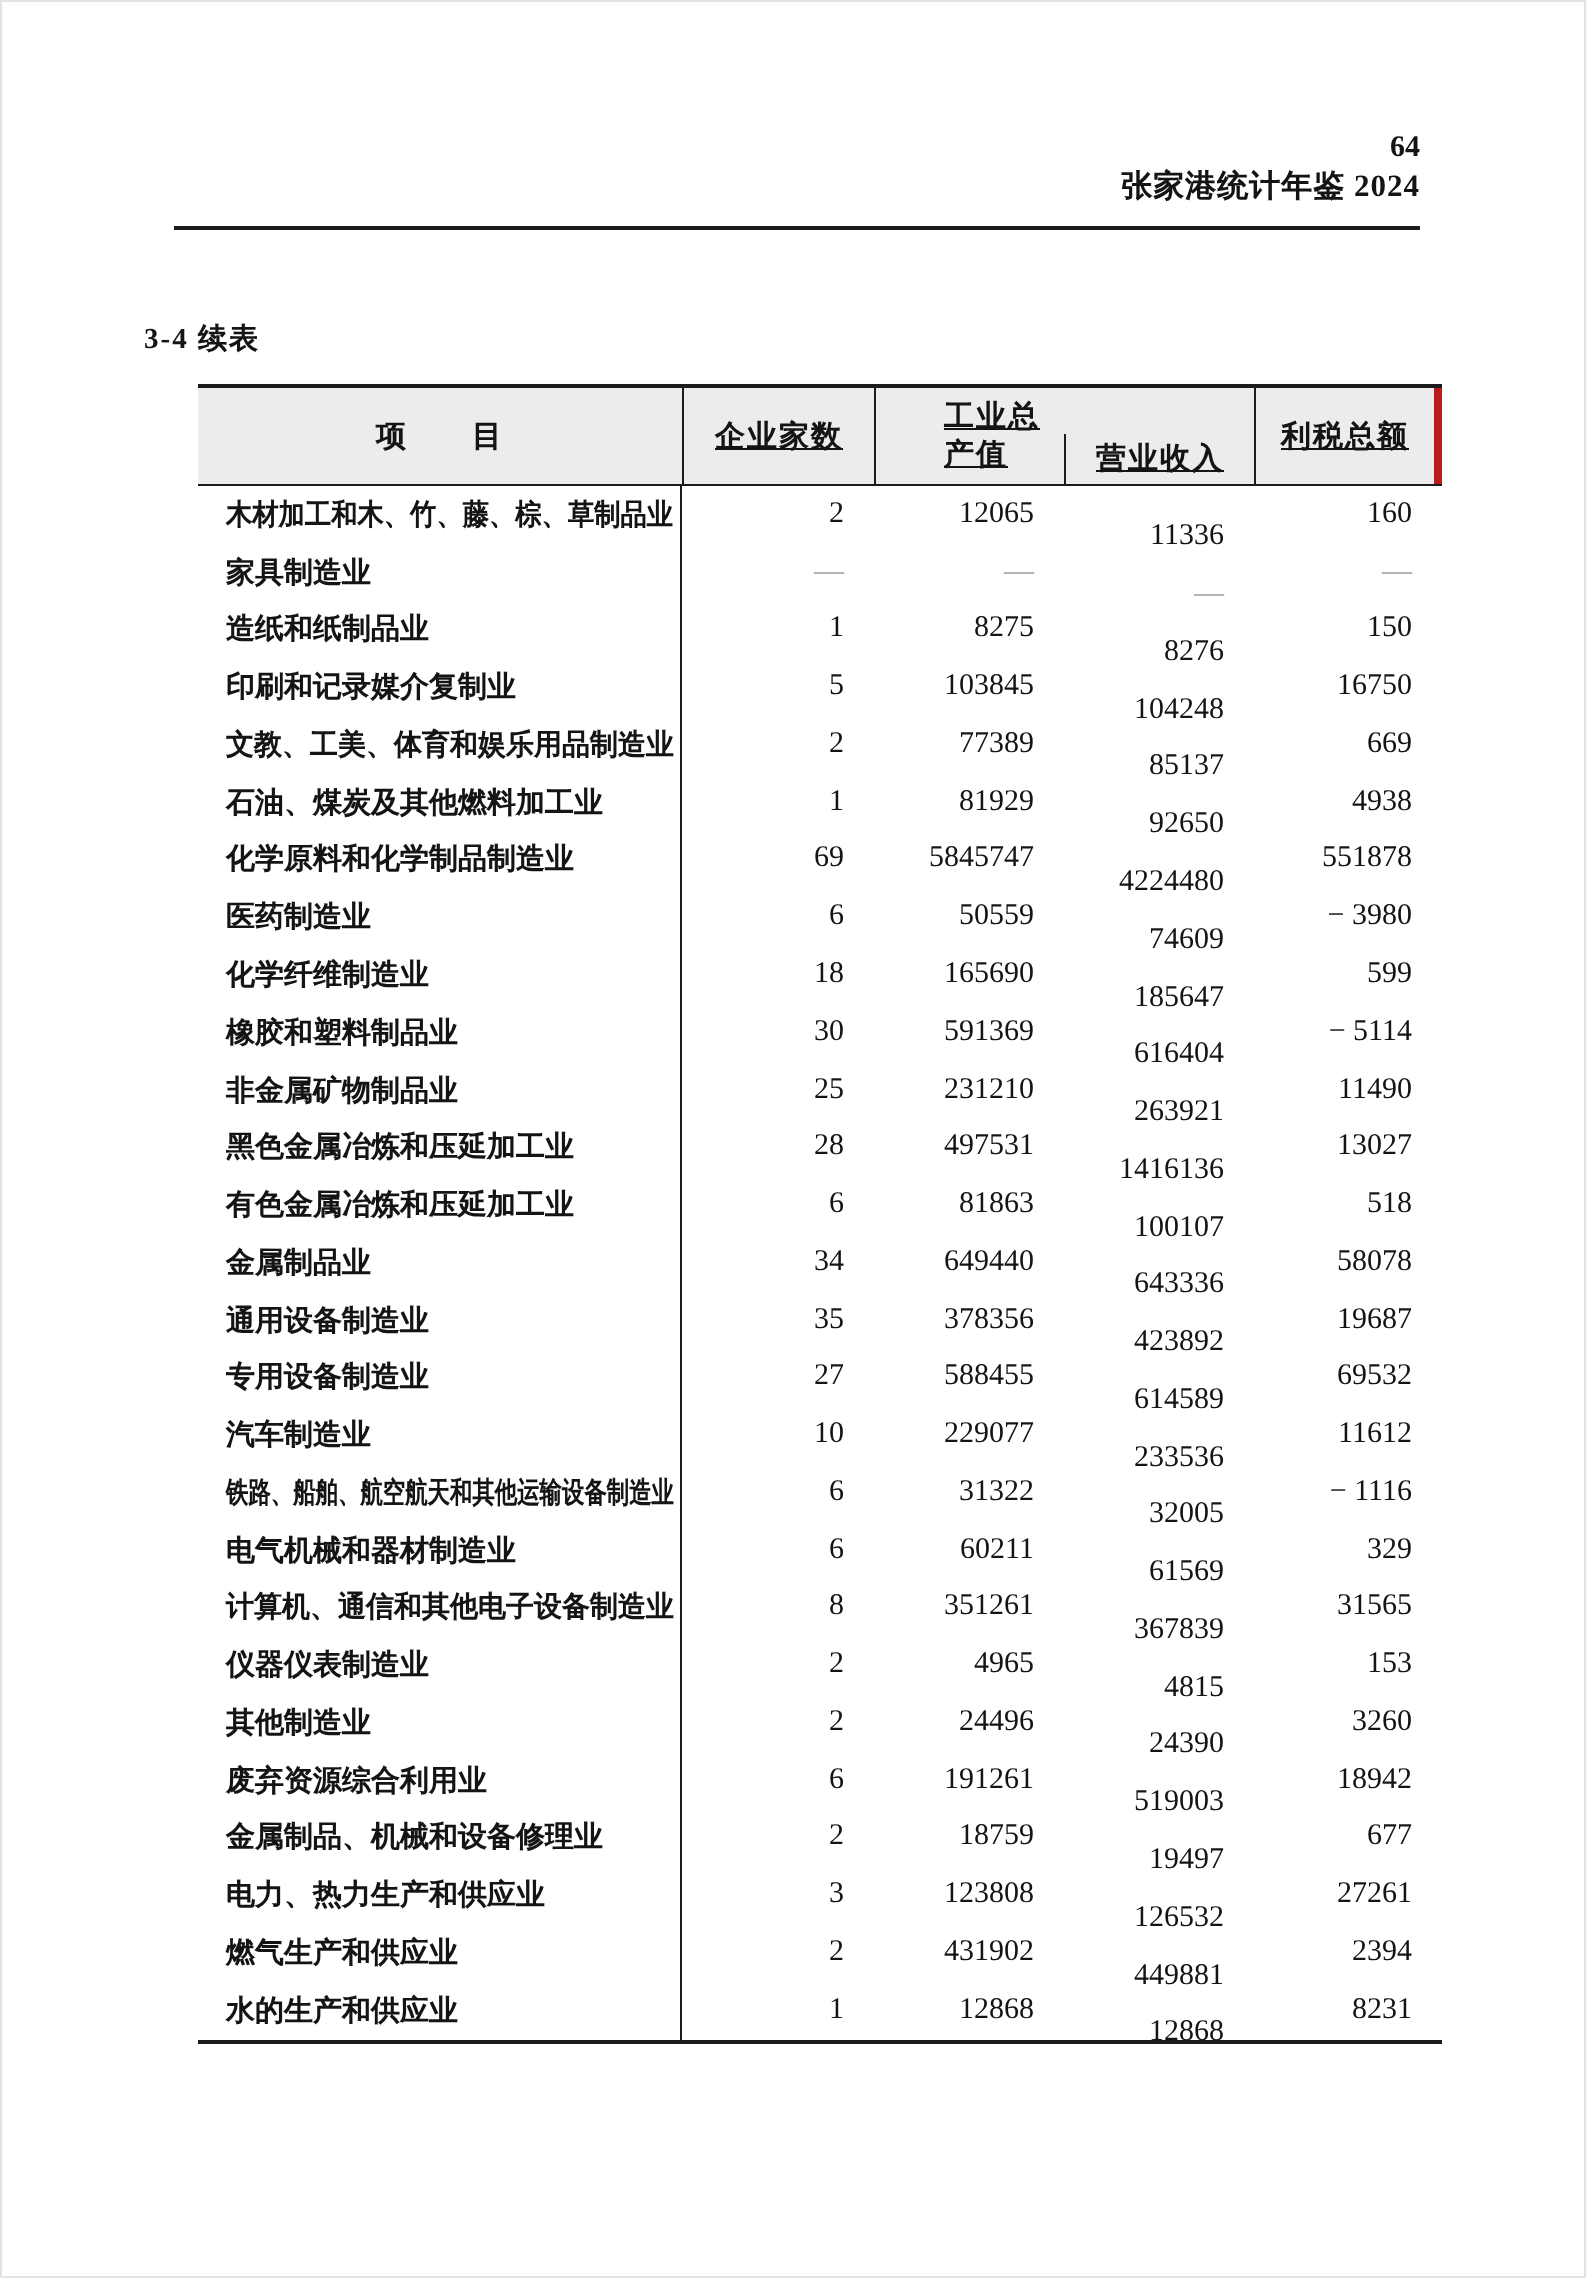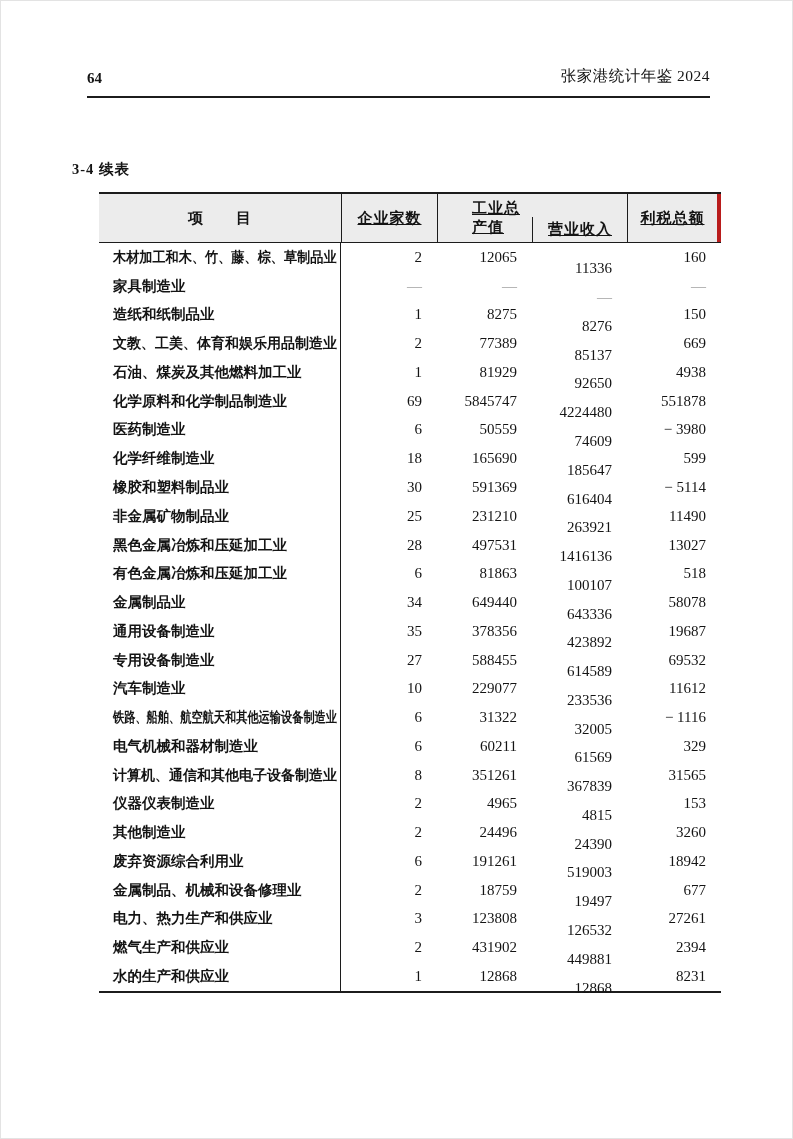--- a/index.html
+++ b/index.html
@@ -9,24 +9,24 @@
     color:#141414;
   }
   .page{
     position:relative;width:793px;height:1139px;background:#ffffff;
     overflow:hidden;box-shadow:inset 0 0 0 1px #e3e3e3;
   }
   
   .page-header{
     position:absolute;left:87px;top:66px;width:623px;
     display:flex;justify-content:space-between;align-items:flex-end;
-    padding-bottom:9px;border-bottom:2px solid #1c1c1c;
+    padding-bottom:9px;border-bottom:2px solid #1c1c1c;flex-direction:column;
   }
   .page-number{font-size:15px;font-weight:bold;}
-  .yearbook-title{font-size:15.5px;font-weight:normal;letter-spacing:0.5px;}
+  .yearbook-title{font-size:15.5px;font-weight:bold;letter-spacing:0.5px;}
   
   .caption{position:absolute;left:72px;top:160px;font-size:14.5px;font-weight:bold;letter-spacing:1px;}
   
   .table{position:absolute;left:99px;top:192px;width:622px;}
   .thead{
     display:flex;height:51px;background:#ececec;box-sizing:border-box;
     border-top:2px solid #1c1c1c;border-bottom:1px solid #1c1c1c;
   }
   .th{
     display:flex;align-items:center;justify-content:center;
@@ -90,20 +90,29 @@
   <div class="row">
     <div class="cell label c0">
             <span>造纸和纸制品业</span>
           </div>
     <div class="cell num c1">1</div>
     <div class="cell num c2">8275</div>
     <div class="cell num c3">8276</div>
     <div class="cell num c4">150</div>
   </div>
 
+  <div class="row">
+    <div class="cell label c0">
+            <span>印刷和记录媒介复制业</span>
+          </div>
+    <div class="cell num c1">5</div>
+    <div class="cell num c2">103845</div>
+    <div class="cell num c3">104248</div>
+    <div class="cell num c4">16750</div>
+  </div>
 
   <div class="row">
     <div class="cell label c0">
             <span style="transform: scaleX(0.965517);">文教、工美、体育和娱乐用品制造业</span>
           </div>
     <div class="cell num c1">2</div>
     <div class="cell num c2">77389</div>
     <div class="cell num c3">85137</div>
     <div class="cell num c4">669</div>
   </div>

